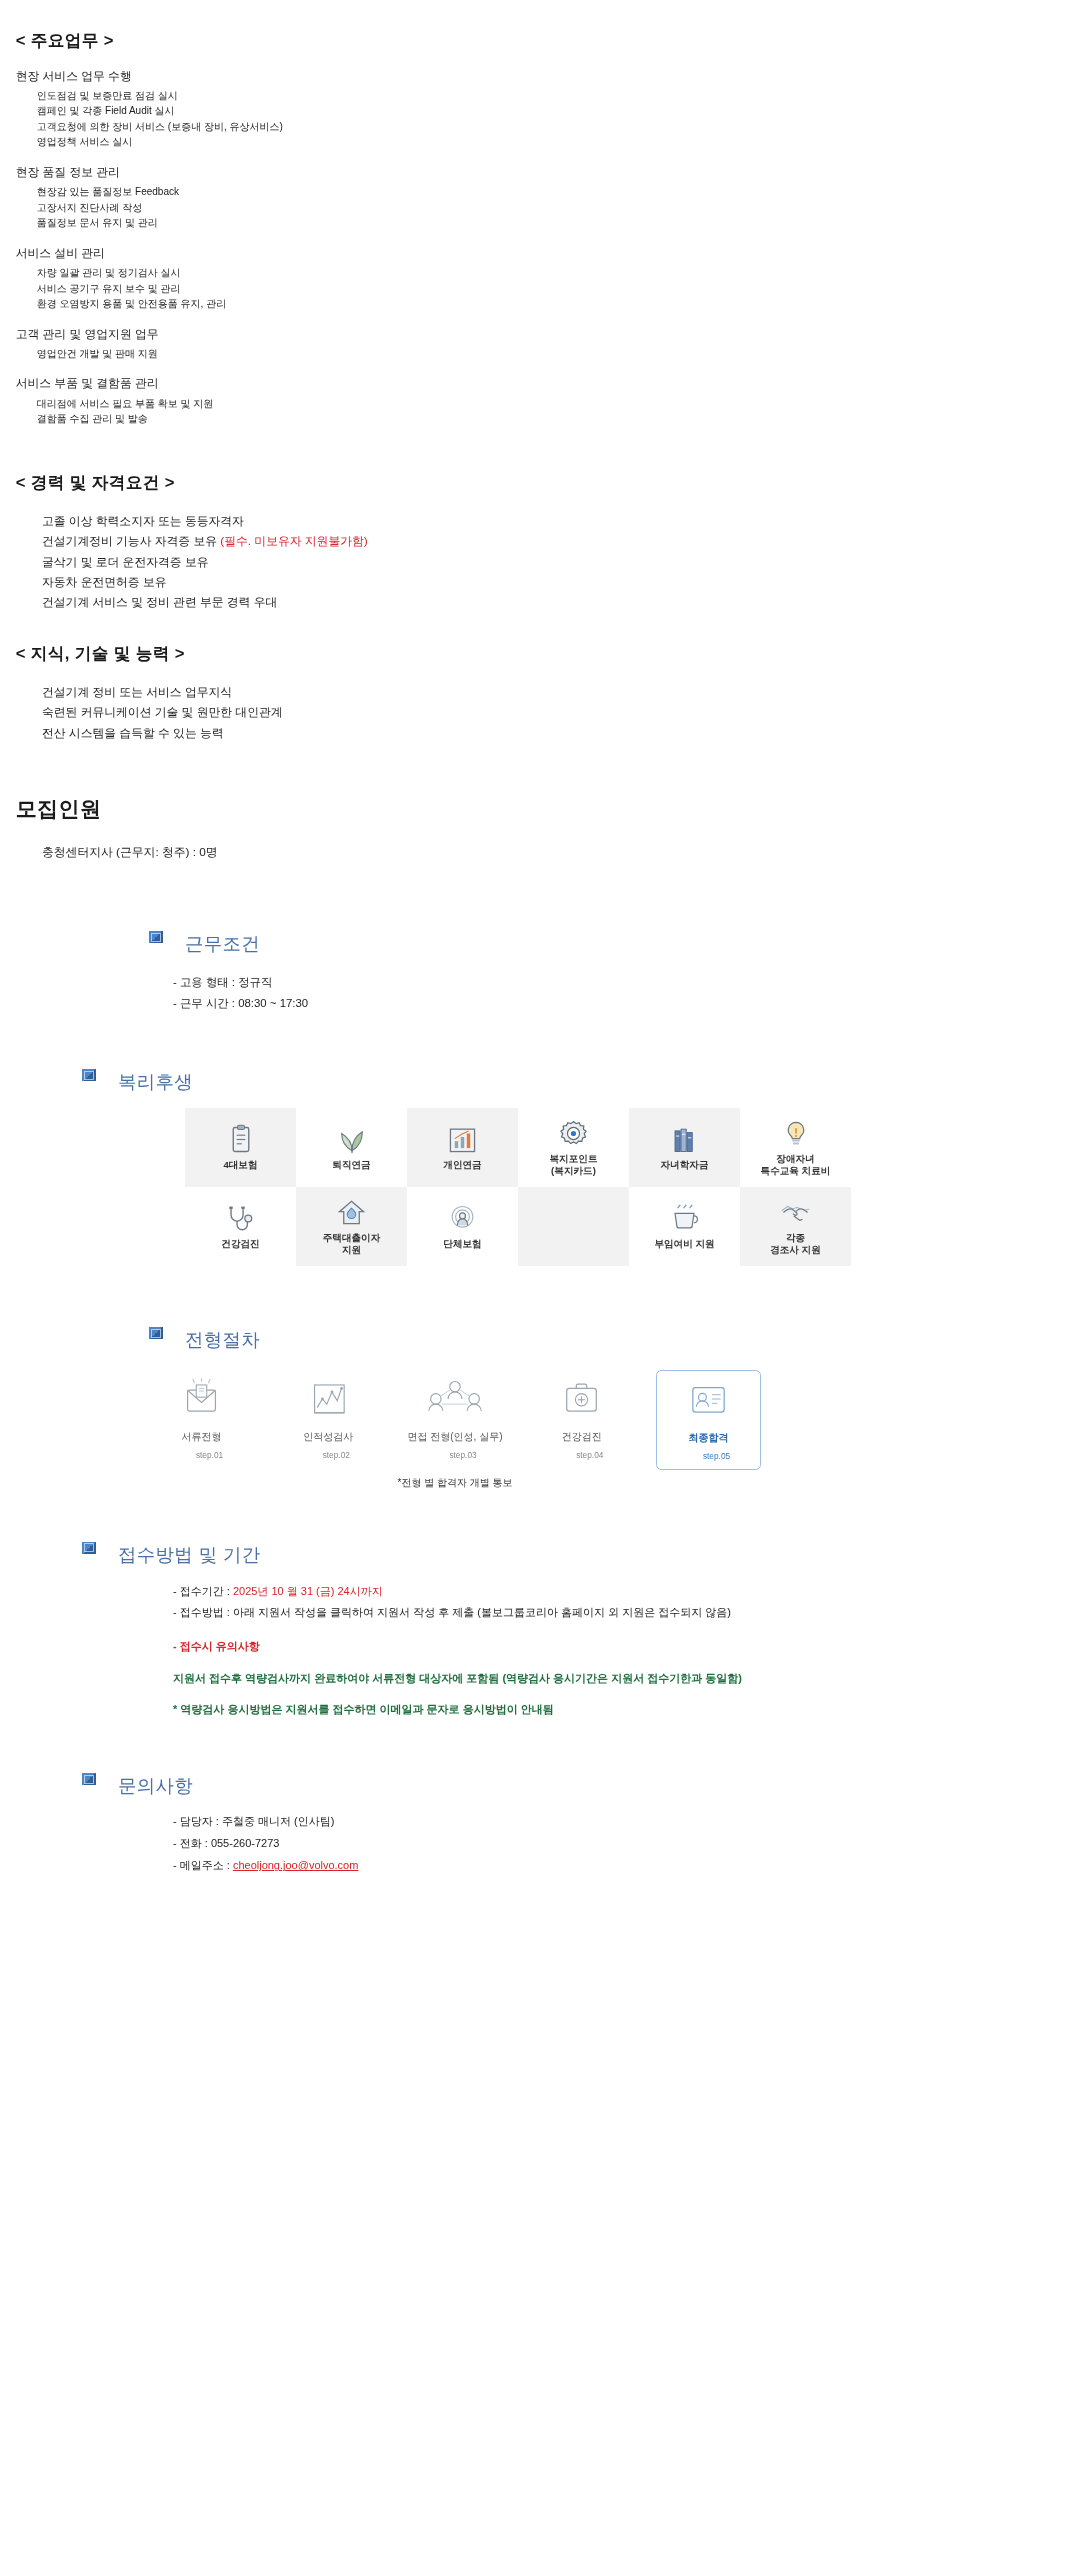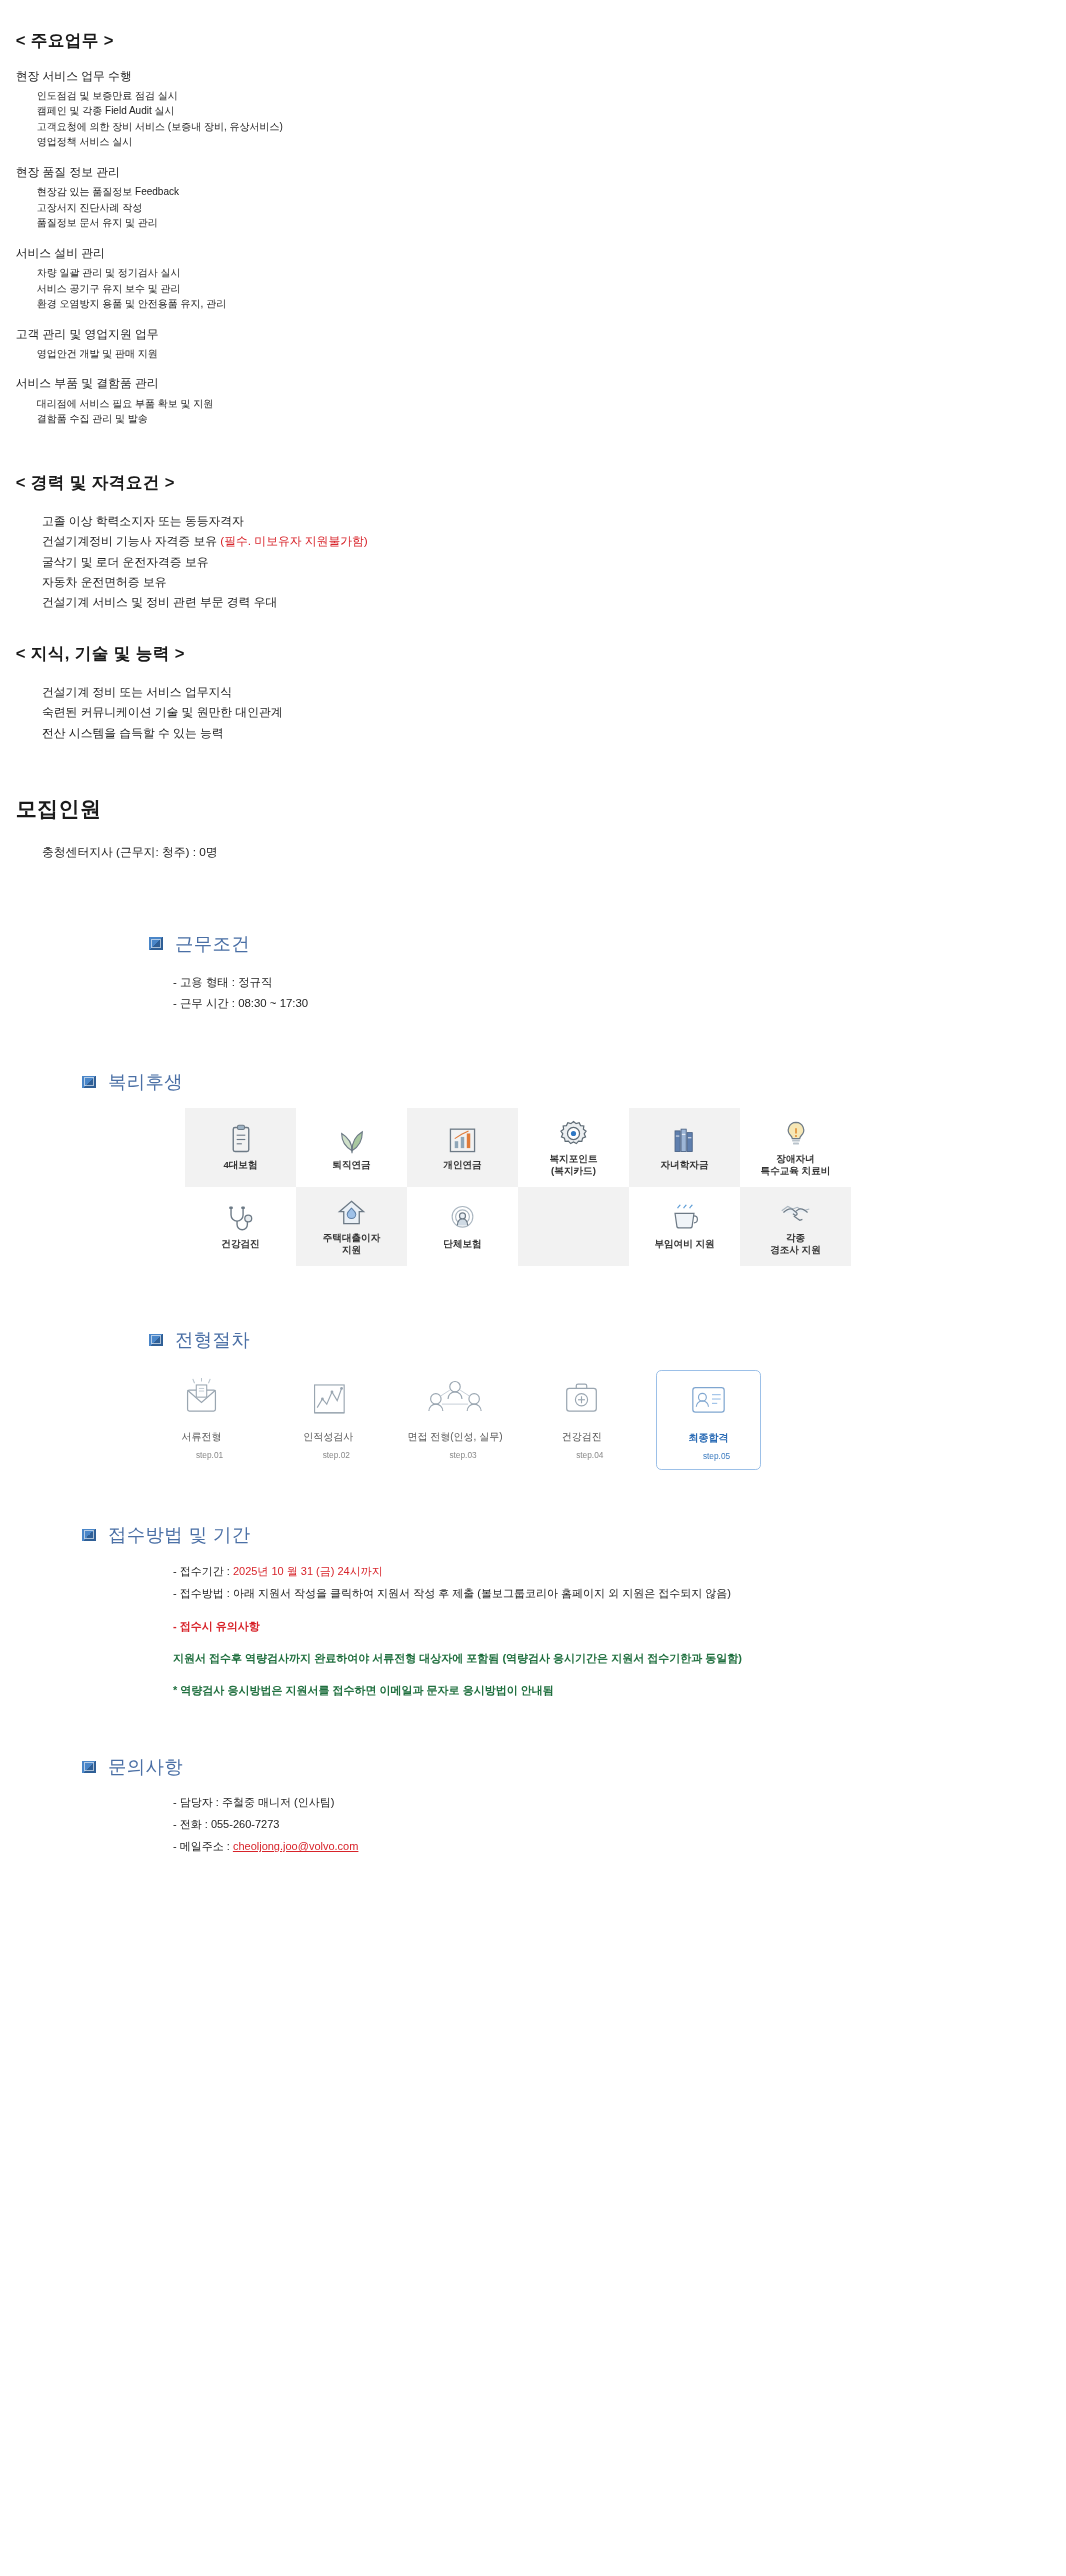--- a/index.html
+++ b/index.html
@@ -73,22 +73,21 @@
     font-size: 11.8px;
     color: #222;
     padding-left: 42px;
     margin: 0;
     line-height: 1.8;
   }
 
   
   .blue-head {
     display: flex;
-    align-items: center;
-    gap: 12px;
+    gap: 22px;
     padding-left: 149px;
   }
   .blue-head .sq {
     width: 14px; height: 12.2px;
     background: linear-gradient(135deg,#4a86c8 0%, #4a86c8 50%, #2f5f96 50%, #2f5f96 100%);
     display: inline-block;
     position: relative;
     flex: none;
   }
   .blue-head .sq:after {
@@ -518,20 +517,21 @@
             <line x1="32" y1="23" x2="42" y2="23" stroke="#9cc0e8" stroke-width="1.3"></line>
             <line x1="32" y1="28" x2="38" y2="28" stroke="#9cc0e8" stroke-width="1.3"></line>
           </svg>
       </span>
       <span class="nm">최종합격</span>
       <span class="no">step.05</span>
     </div>
 
   </div>
 
+  <div class="steps-note">*전형 별 합격자 개별 통보</div>
 
   <div style="height:52px"></div>
 
   <div class="blue-head" style="padding-left:82px">
     <span class="sq"></span>
     <span class="txt">접수방법 및 기간</span>
   </div>
   <div style="height:14px"></div>
 
   <div class="apply-list">

